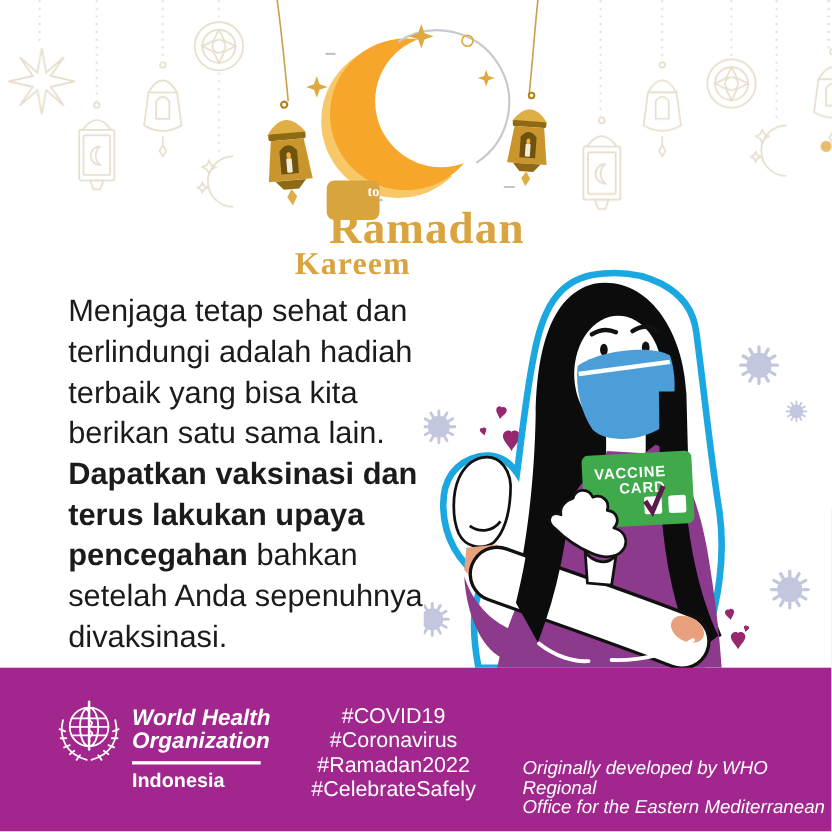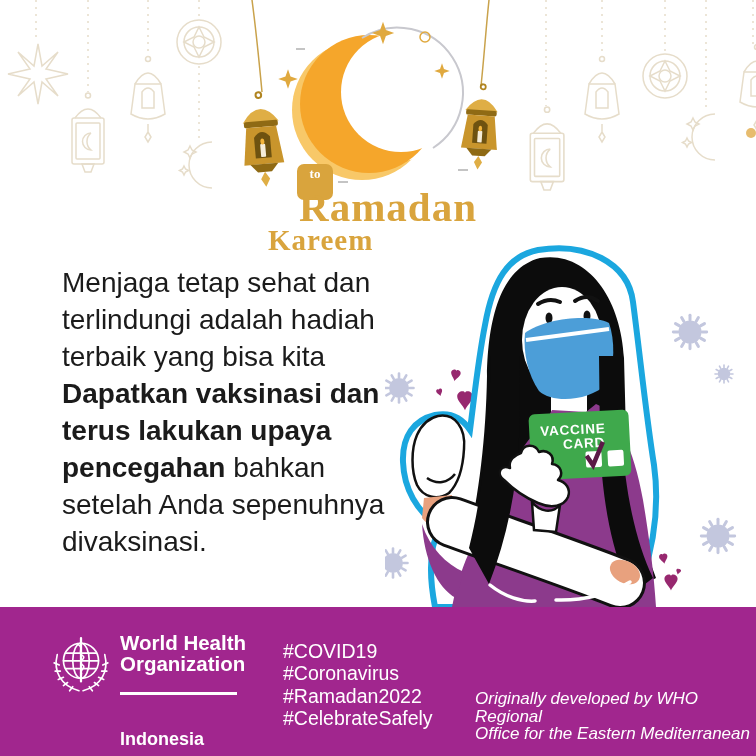--- a/index.html
+++ b/index.html
@@ -3,41 +3,41 @@
 <meta charset="utf-8">
 <style>
   html,body{margin:0;padding:0;background:#e8e8e8;}
   .canvas{position:relative;width:756px;height:756px;background:#ffffff;overflow:hidden;
           font-family:"Liberation Sans",sans-serif;}
   svg{display:block;}
   
   .ornaments{position:absolute;left:0;top:0;}
   .header-art{position:absolute;left:180px;top:0;}
   .to-badge{position:absolute;left:297px;top:164px;width:36px;height:36px;background:#D9A43D;
-            border-radius:7px;color:#fff;font-weight:bold;font-size:13px;text-align:center;
-            line-height:20px;font-family:"Liberation Serif",serif;}
+            border-radius:7px;color:#fff;font-weight:bold;font-size:13px;text-align:right;
+            line-height:20px;font-family:"Liberation Serif",serif;padding-left:12px;}
   .ramadan-title{position:absolute;left:268px;top:183px;width:240px;text-align:center;
             color:#D9A43D;font-family:"Liberation Serif",serif;font-weight:bold;font-size:41px;
             letter-spacing:1px;}
   .kareem-subtitle{position:absolute;left:268px;top:224px;width:240px;text-align:left;
             color:#D9A43D;font-family:"Liberation Serif",serif;font-weight:bold;font-size:29px;
             letter-spacing:1px;}
   
   .message{position:absolute;left:62px;top:264px;color:#1b1b1b;font-size:28px;line-height:37px;
            white-space:nowrap;}
   .message .bold{font-weight:bold;}
   
   .figure{position:absolute;left:385px;top:240px;}
   
   .footer{position:absolute;left:0;top:607px;width:756px;height:149px;background:#A1268E;color:#fff;}
   .emblem{position:absolute;left:50px;top:29px;}
-  .who-name{position:absolute;left:120px;top:25px;font-size:20.5px;font-weight:bold;line-height:21px;}
+  .who-name{position:absolute;left:120px;top:35px;font-size:20.5px;font-weight:bold;line-height:21px;font-style:italic;}
   .who-divider{position:absolute;left:120px;top:85px;width:117px;height:2.5px;background:#fff;}
-  .who-country{position:absolute;left:120px;top:92px;font-size:18px;font-weight:bold;margin-top:30px;}
-  .hashtags{position:absolute;left:283px;top:33px;font-size:19.5px;line-height:22.4px;}
+  .who-country{position:absolute;left:120px;top:92px;font-size:18px;font-weight:bold;}
+  .hashtags{position:absolute;left:283px;top:33px;font-size:19.5px;line-height:22.4px;text-align:center;}
   .credit{position:absolute;left:475px;top:83px;font-size:17px;font-style:italic;line-height:17.5px;}
 </style>
 </head>
 <body>
 
 <div class="canvas">
 
   <svg class="ornaments" width="756" height="260" viewBox="0 0 756 260">
     <defs>
       <g id="orn-lantern-a" fill="none">
@@ -141,20 +141,21 @@
   <div class="to-badge">
     <span>to</span>
   </div>
   <div class="ramadan-title">Ramadan</div>
   <div class="kareem-subtitle">Kareem</div>
 
   <div class="message">
     <div><span>Menjaga tetap sehat dan</span></div>
     <div><span>terlindungi adalah hadiah</span></div>
     <div><span>terbaik yang bisa kita</span></div>
+    <div><span>berikan satu sama lain.</span></div>
     <div><span class="bold">Dapatkan vaksinasi dan</span></div>
     <div><span class="bold">terus lakukan upaya</span></div>
     <div><span class="bold">pencegahan</span><span> bahkan</span></div>
     <div><span>setelah Anda sepenuhnya</span></div>
     <div><span>divaksinasi.</span></div>
   </div>
 
   <svg class="figure" width="371" height="367" viewBox="385 240 371 367">
     <defs>
       <g id="virus">

